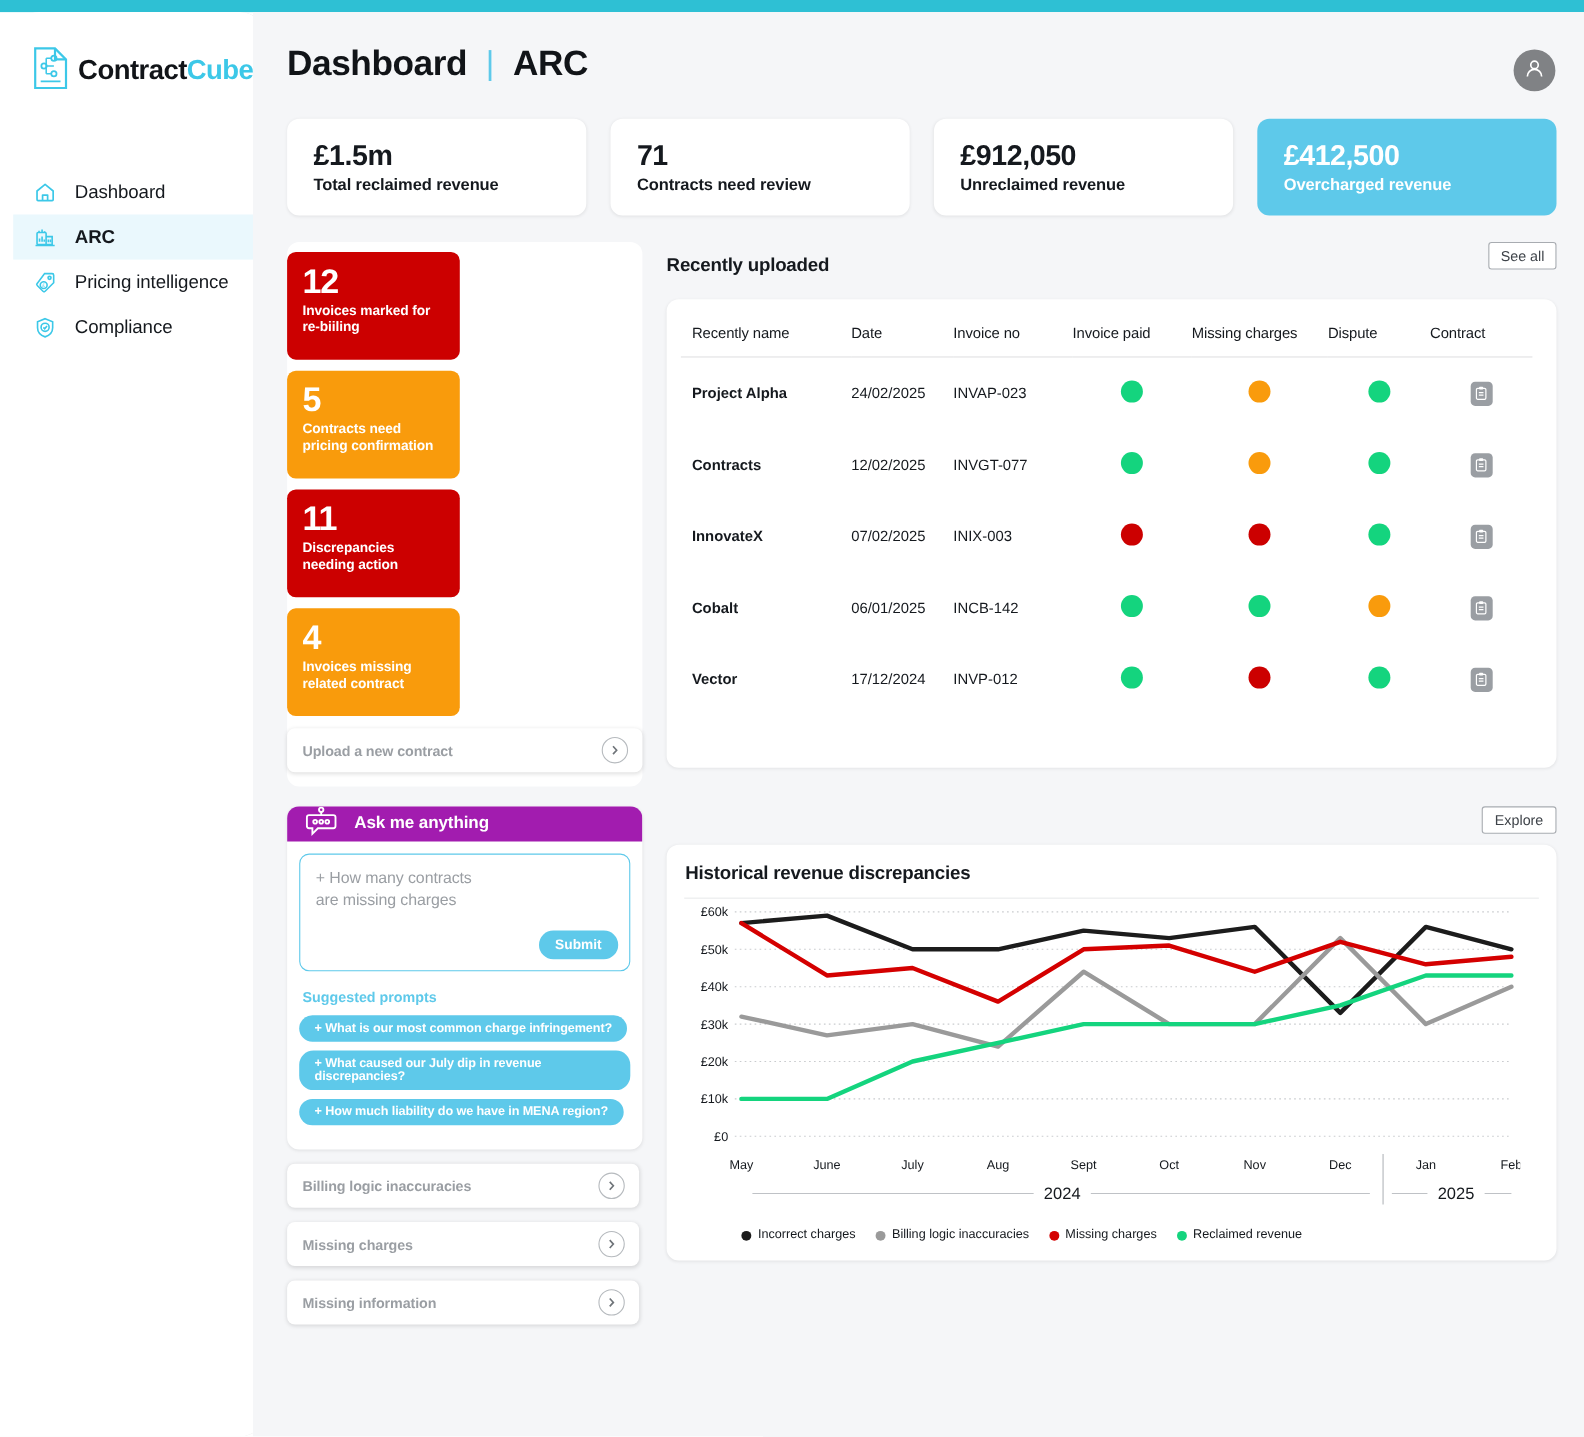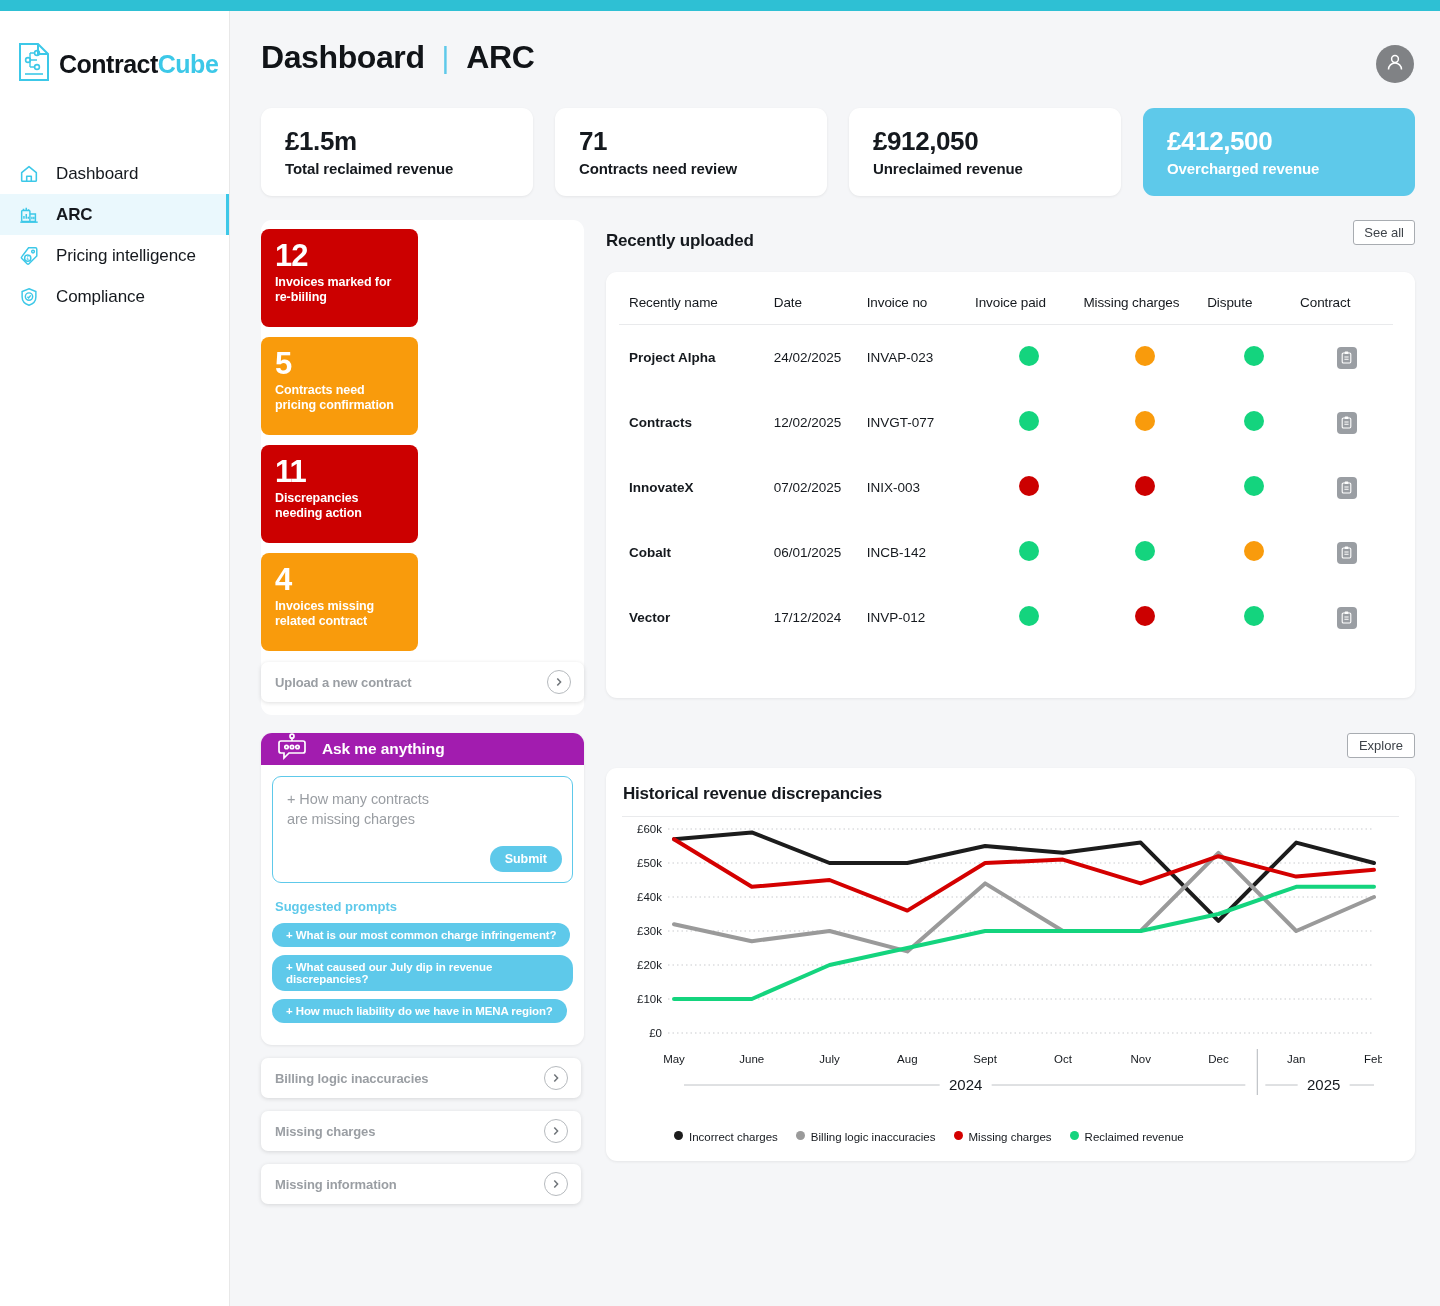--- a/index.html
+++ b/index.html
@@ -13,24 +13,25 @@
 
   
   .topbar {
     position: absolute; top: 0; left: 0;
     width: 1440px; height: 11px;
     background: #2ec0d4;
   }
 
   
   .sidebar {
-    position: absolute; top: 11px; left: 0;
+    position: absolute; top: 11px; left: 12px;
     width: 230px; height: 1295px;
     background: #ffffff;
     border-right: 1px solid #e8e8e8;
+    border-radius: 24px;
   }
   .logo-wrap {
     display: flex; align-items: center; gap: 7px;
     padding: 30px 0 0 16px;
   }
   .logo-text { font-size: 25px; font-weight: 600; letter-spacing: -0.5px; }
   .logo-text .t1 { color: #111418; }
   .logo-text .t2 { color: #3cc8e8; }
 
   .nav { margin-top: 66px; }
@@ -194,21 +195,21 @@
   .explore-row { display: flex; justify-content: flex-end; margin-bottom: 10px; }
   .explore-btn {
     font-size: 13px; color: #3e4349; background: #fff;
     border: 1px solid #a8acb1; border-radius: 3px;
     padding: 5px 11px; cursor: pointer; line-height: 1;
   }
   .chart-panel { background: #fff; border-radius: 11px; box-shadow: 0 1px 3px rgba(0,0,0,0.07); padding: 16px 16px 8px 16px; }
   .chart-title { font-size: 17px; font-weight: 600; color: #15191e; padding-left: 1px; letter-spacing: -0.2px; }
   .chart-hr { height: 1px; background: #e9eaec; margin: 12px 0 0 0; }
   .legend { display: flex; gap: 18px; padding: 4px 0 10px 52px; }
-  .legend-item { display: flex; align-items: flex-start; gap: 6px; margin-top: 16px; }
+  .legend-item { display: flex; align-items: flex-end; gap: 6px; }
   .legend-dot { width: 9px; height: 9px; border-radius: 50%; }
   .legend-label { font-size: 11.5px; color: #15191e; }
   svg text { font-family: "Liberation Sans", sans-serif; }
 </style>
 </head>
 <body>
 
 <div id="app">
 
   <div class="topbar"></div>

